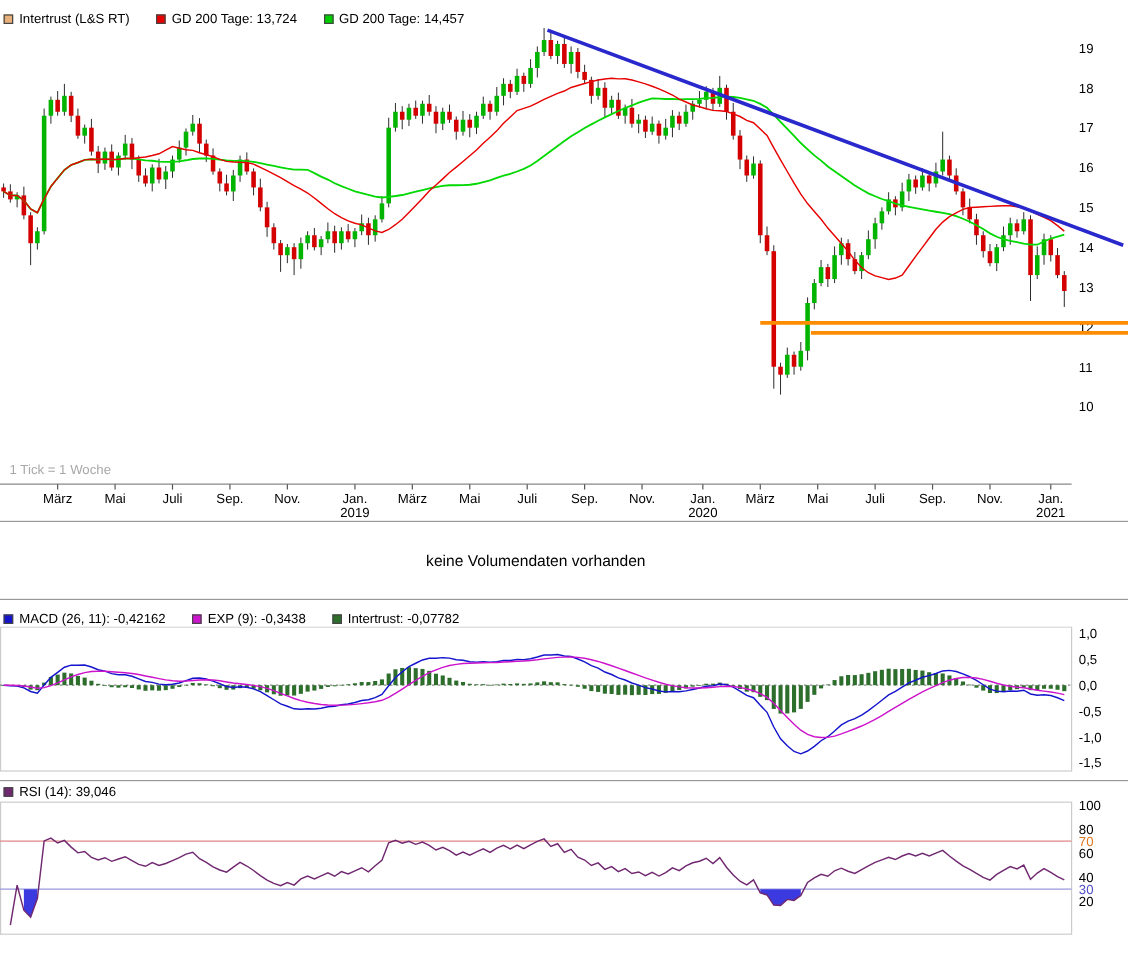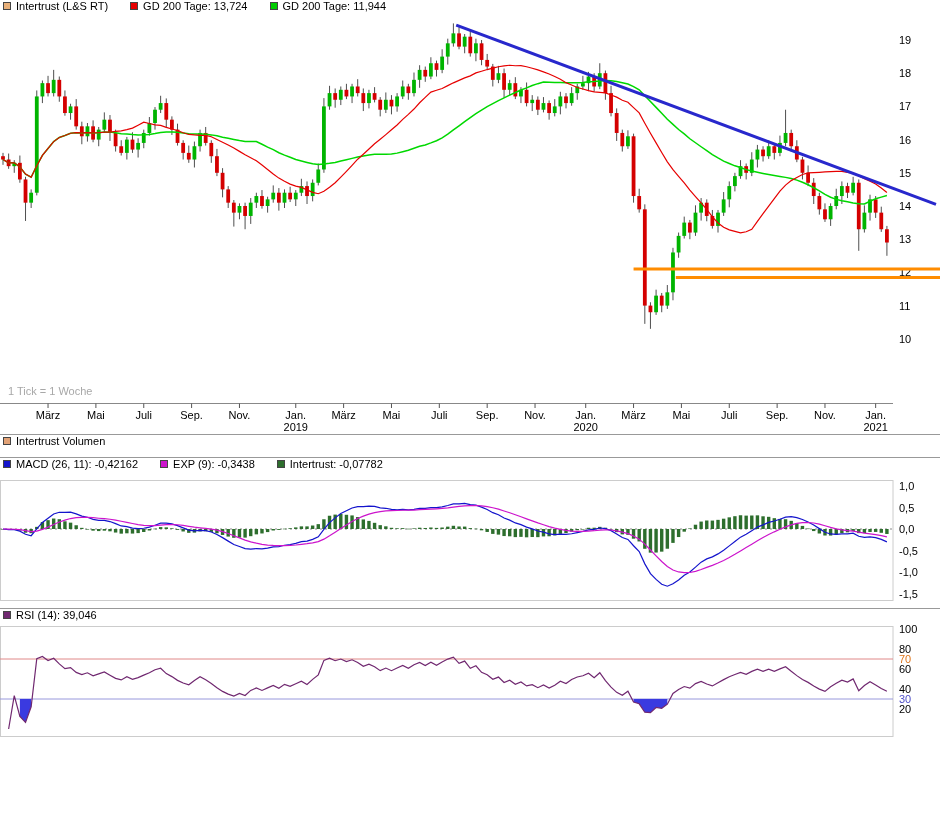--- a/index.html
+++ b/index.html
@@ -1,18 +1,18 @@
 <!DOCTYPE html>
 <html><head>
 <meta charset="utf-8">
 <style>
   *{box-sizing:border-box;margin:0;padding:0}
   html,body{background:#fff}
   body{width:940px;height:814px;font-family:"Liberation Sans",sans-serif;color:#000;overflow:hidden}
-  .legend-row{display:flex;align-items:flex-start;height:22px;padding-left:3px;font-size:11px;background:#fff}
+  .legend-row{display:flex;align-items:flex-end;height:22px;padding-left:3px;font-size:11px;background:#fff}
   .legend-row-sm{height:16px}
   .legend-item{display:flex;align-items:center;margin-right:22px;white-space:nowrap}
   .swatch{width:8px;height:8px;border:1px solid #444;margin-right:5px;display:inline-block;flex:none}
   .rule-top{border-top:1px solid #999}
   .rule-bottom{border-bottom:1px solid #999}
   svg{display:block}
   .ax{font-size:11px;fill:#000}
   .note{font-size:11px;fill:#a8a8a8}
   #volume-msg{height:64px;width:893px;display:flex;align-items:center;justify-content:center;font-size:13px}
 </style>
@@ -23,21 +23,21 @@
   <span class="legend-item">
     <span class="swatch" style="background: rgb(232, 176, 122);"></span>
     <span>Intertrust (L&amp;S RT)</span>
   </span>
   <span class="legend-item">
     <span class="swatch" style="background: rgb(230, 0, 0);"></span>
     <span>GD 200 Tage: 13,724</span>
   </span>
   <span class="legend-item">
     <span class="swatch" style="background: rgb(0, 204, 0);"></span>
-    <span>GD 200 Tage: 11,944</span>
+    <span>GD 200 Tage: 14,457</span>
   </span>
 </div>
 <svg id="price-svg" width="940" height="412">
     <line x1="0" y1="381.5" x2="893" y2="381.5" stroke="#888"></line>
     <line x1="48.04" y1="381.5" x2="48.04" y2="386" stroke="#555"></line>
     <text x="48.04" y="397" text-anchor="middle" class="ax">März</text>
     <line x1="95.895" y1="381.5" x2="95.895" y2="386" stroke="#555"></line>
     <text x="95.895" y="397" text-anchor="middle" class="ax">Mai</text>
     <line x1="143.75" y1="381.5" x2="143.75" y2="386" stroke="#555"></line>
     <text x="143.75" y="397" text-anchor="middle" class="ax">Juli</text>
@@ -404,26 +404,21 @@
       <rect x="885.01" y="207.23999999999998" width="3.8" height="13.28000000000003" fill="#d40000"></rect>
     </g>
     <polyline points="3,137.51999999999998 8.629999999999999,140.83999999999997 14.26,140.83999999999992 19.89,144.98999999999998 25.52,152.12800000000004 31.15,155.22666666666666 36.78,143.6857142857143 42.41,133.37 48.04,126.45333333333338 53.67,119.59199999999997 59.3,115.48727272727265 64.93,113.44999999999989 70.56,111.2153846153846 76.19,110.72285714285708 81.82,110.95999999999991 87.45,110.54499999999993 93.08,110.95999999999991 98.71,110.77555555555544 104.34,110.08631578947357 109.97,110.12999999999997 115.6,110.80190476190462 121.23,111.71454545454527 126.86,111.97043478260855 132.49,112.61999999999993 138.12,112.95199999999998 143.75,112.8753846153846 149.38,112.43555555555547 155.01,111.55285714285716 160.64,110.50206896551717 166.27,110.07466666666656 171.9,109.99612903225803 177.53,110.33749999999989 183.16,110.95999999999991 188.79,111.74117647058814 194.42,112.09828571428567 200.04999999999998,112.06666666666652 205.68,112.30594594594585 211.31,112.8821052631578 216.94,113.85435897435887 222.57,115.19299999999996 228.2,116.27200000000003 233.82999999999998,117.43399999999993 239.46,118.513 245.09,119.42599999999995 250.72,119.42599999999995 256.35,119.50900000000004 261.98,122.24800000000015 267.61,125.15300000000003 273.24,127.64300000000001 278.87,130.71399999999988 284.5,133.12099999999992 290.13,135.27899999999997 295.76,137.437 301.39,138.93099999999995 307.02,140.425 312.65,141.836 318.28,142.58299999999994 323.90999999999997,142.002 329.54,141.33800000000002 335.17,140.50800000000004 340.8,139.09699999999998 346.43,137.68599999999998 352.06,136.35800000000006 357.69,134.94699999999997 363.32,133.95099999999994 368.95,132.95500000000004 374.58,132.37399999999997 380.21,132.37400000000008 385.84,132.29100000000005 391.46999999999997,131.959 397.09999999999997,131.12900000000008 402.73,129.71799999999996 408.36,128.22400000000007 413.99,126.23200000000006 419.62,124.32300000000015 425.25,122.91200000000008 430.88,120.92000000000017 436.51,118.76200000000007 442.14,115.85700000000018 447.77,112.20500000000008 453.4,107.97200000000004 459.03,103.82200000000003 464.65999999999997,99.58900000000011 470.28999999999996,95.52200000000003 475.92,91.538 481.55,88.13500000000003 487.18,84.64900000000002 492.81,81.66100000000003 498.44,78.67300000000003 504.07,75.851 509.7,73.11200000000001 515.33,70.5390000000001 520.96,67.9660000000001 526.59,65.89100000000009 532.22,63.48399999999992 537.85,61.65799999999993 543.48,59.997999999999905 549.11,60.16399999999999 554.74,60.496000000000045 560.37,60.413 566,60.745000000000054 571.63,60.662000000000006 577.26,60.662000000000006 582.89,60.41299999999988 588.52,59.74900000000002 594.15,59.58299999999993 599.78,58.91899999999994 605.41,58.50400000000008 611.04,58.83600000000002 616.67,59.5 622.3,60.745000000000054 627.93,61.98999999999998 633.56,64.56299999999987 639.1899999999999,67.80000000000001 644.8199999999999,73.69300000000007 650.4499999999999,79.58600000000001 656.08,85.39600000000016 661.71,91.28900000000012 667.34,97.18200000000017 672.97,102.41100000000014 678.6,107.47400000000002 684.23,111.87300000000015 689.86,116.77000000000005 695.49,120.75400000000009 701.12,124.738 706.75,128.639 712.38,132.6229999999999 718.01,135.943 723.64,139.09699999999992 729.27,141.50399999999996 734.9,143.82799999999992 740.53,145.5709999999999 746.16,147.64599999999993 751.79,149.05699999999987 757.42,150.30199999999988 763.05,151.46399999999988 768.68,152.543 774.31,153.539 779.9399999999999,154.452 785.5699999999999,155.36499999999998 791.1999999999999,156.44399999999996 796.83,158.1040000000001 802.46,160.26200000000003 808.09,162.75199999999998 813.72,165.7400000000001 819.35,168.81100000000004 824.98,172.46300000000014 830.61,175.28500000000008 836.24,177.3600000000001 841.87,178.68800000000013 847.5,179.85000000000014 853.13,181.01200000000003 858.76,181.8420000000001 864.39,181.92500000000013 870.02,179.26900000000006 875.65,176.77900000000008 881.28,175.1190000000002 886.91,173.5420000000001" fill="none" stroke="#00d800" stroke-width="1.5"></polyline>
     <polyline points="3,137.51999999999998 8.629999999999999,140.83999999999997 14.26,140.83999999999992 19.89,144.98999999999998 25.52,152.12800000000004 31.15,155.22666666666666 36.78,143.6857142857143 42.41,133.37 48.04,126.45333333333338 53.67,119.59199999999997 59.3,115.48727272727265 64.93,113.44999999999989 70.56,111.2153846153846 76.19,110.72285714285708 81.82,110.95999999999991 87.45,110.54499999999993 93.08,110.95999999999991 98.71,110.77555555555544 104.34,110.08631578947357 109.97,110.12999999999997 115.6,109.46599999999998 121.23,108.80199999999986 126.86,107.63999999999987 132.49,106.14599999999993 138.12,103.15800000000004 143.75,100.17000000000006 149.38,101.49800000000015 155.01,102.82600000000012 160.64,103.32400000000001 166.27,105.31599999999997 171.9,106.976 177.53,108.47000000000006 183.16,110.79399999999994 188.79,112.4540000000001 194.42,112.95200000000011 200.04999999999998,113.28400000000003 205.68,113.45000000000013 211.31,114.77799999999998 216.94,117.43400000000004 222.57,120.25600000000007 228.2,123.07800000000005 233.82999999999998,126.06599999999997 239.46,129.38599999999997 245.09,132.70600000000007 250.72,135.69399999999996 256.35,138.8479999999999 261.98,142.9979999999999 267.61,147.48000000000002 273.24,151.96200000000007 278.87,156.11200000000002 284.5,159.26600000000005 290.13,162.088 295.76,164.08000000000007 301.39,165.40800000000004 307.02,167.89800000000002 312.65,170.388 318.28,171.71600000000004 323.90999999999997,169.22599999999994 329.54,165.24200000000008 335.17,160.7600000000001 340.8,155.11600000000004 346.43,149.30599999999995 352.06,143.3299999999999 357.69,137.188 363.32,132.2079999999999 368.95,127.06200000000001 374.58,121.75000000000013 380.21,117.26800000000007 385.84,112.62000000000006 391.46999999999997,107.80600000000018 397.09999999999997,102.99200000000009 402.73,97.34800000000003 408.36,92.36800000000007 413.99,87.05600000000007 419.62,80.74800000000002 425.25,75.43600000000002 430.88,70.12400000000002 436.51,68.2979999999999 442.14,66.47200000000004 447.77,63.650000000000006 453.4,60.827999999999975 459.03,58.33799999999988 464.65999999999997,55.84799999999991 470.28999999999996,53.855999999999945 475.92,50.86799999999995 481.55,49.20799999999993 487.18,47.54800000000002 492.81,46.05399999999996 498.44,44.72599999999999 504.07,43.89600000000004 509.7,43.232000000000056 515.33,43.729999999999954 520.96,43.56399999999999 526.59,44.72599999999999 532.22,46.21999999999993 537.85,47.87999999999995 543.48,49.87200000000003 549.11,52.02999999999996 554.74,54.52000000000005 560.37,57.175999999999995 566,60.66199999999989 571.63,62.9859999999999 577.26,65.476 582.89,66.97000000000006 588.52,68.63000000000008 594.15,69.95800000000006 599.78,70.28999999999998 605.41,70.9540000000001 611.04,72.94600000000004 616.67,75.10400000000008 622.3,78.25800000000004 627.93,80.25000000000011 633.56,85.56200000000001 639.1899999999999,90.87400000000001 644.8199999999999,101.16599999999997 650.4499999999999,111.29199999999996 656.08,120.92 661.71,130.54799999999992 667.34,139.84399999999994 672.97,147.64599999999993 678.6,154.28599999999986 684.23,160.7599999999999 689.86,168.064 695.49,174.53799999999995 701.12,180.84599999999995 706.75,187.32 712.38,194.95600000000007 718.01,200.93200000000007 723.64,205.24800000000005 729.27,207.9040000000001 734.9,209.39800000000002 740.53,210.89199999999997 746.16,209.73000000000002 751.79,207.24000000000012 757.42,199.43800000000002 763.05,191.63600000000002 768.68,184.16600000000005 774.31,176.53000000000003 779.9399999999999,169.06000000000003 785.5699999999999,163.08400000000003 791.1999999999999,158.60200000000012 796.83,155.44800000000004 802.46,152.4600000000001 808.09,150.96600000000004 813.72,150.634 819.35,150.302 824.98,149.96999999999994 830.61,149.638 836.24,149.47199999999992 841.87,149.47199999999992 847.5,150.302 853.13,151.132 858.76,153.95399999999998 864.39,156.60999999999993 870.02,159.10000000000002 875.65,161.92199999999997 881.28,166.07199999999992 886.91,170.55399999999997" fill="none" stroke="#e60000" stroke-width="1.2"></polyline>
     <line x1="633.56" y1="247.08000000000004" x2="940" y2="247.08000000000004" stroke="#ff8c00" stroke-width="3"></line>
     <line x1="675.785" y1="255.38000000000002" x2="940" y2="255.38000000000002" stroke="#ff8c00" stroke-width="3"></line>
     <line x1="456.215" y1="3.060000000000022" x2="936" y2="182.34" stroke="#2828cc" stroke-width="3"></line>
   </svg>
 
 <div class="rule-top rule-bottom">
-  <div class="legend-row">
-    <span class="legend-item">
-      <span class="swatch" style="background: rgb(226, 162, 118);"></span>
-      <span>Intertrust Volumen</span>
-    </span>
-  </div>
+  <div id="volume-msg">keine Volumendaten vorhanden</div>
 </div>
 
 <div class="legend-row">
   <span class="legend-item">
     <span class="swatch" style="background: rgb(20, 20, 204);"></span>
     <span>MACD (26, 11): -0,42162</span>
   </span>
   <span class="legend-item">
     <span class="swatch" style="background: rgb(204, 20, 204);"></span>
     <span>EXP (9): -0,3438</span>

